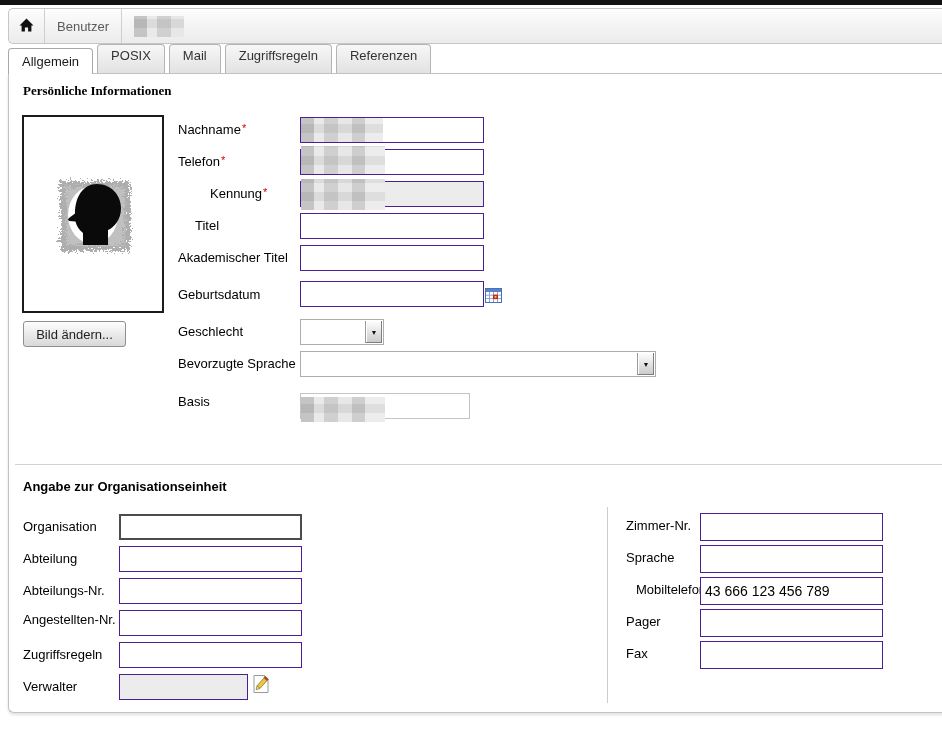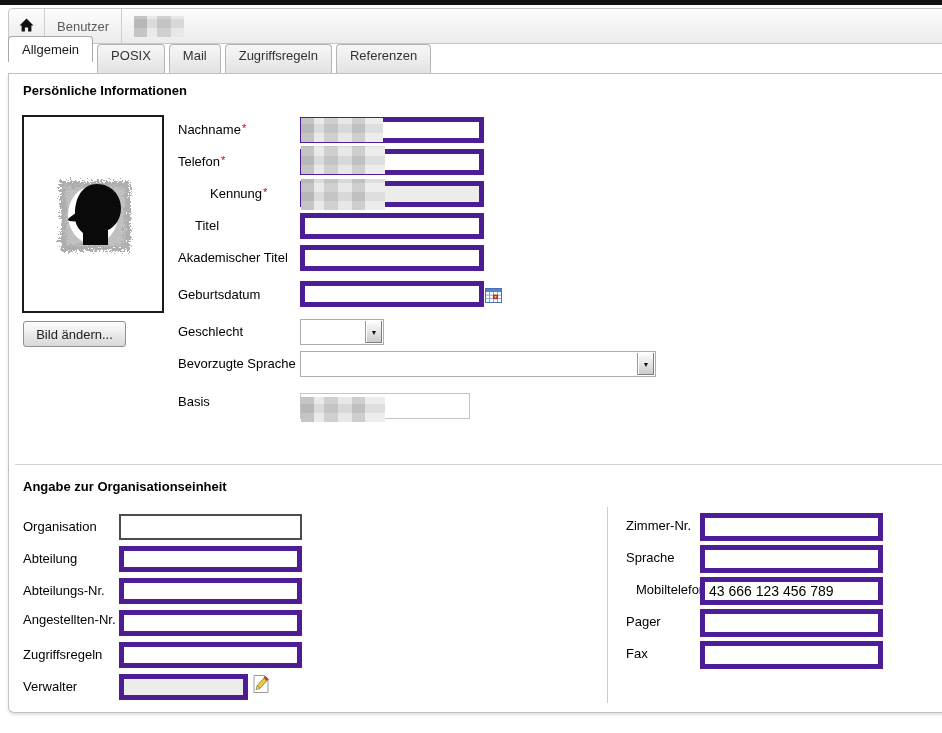--- a/index.html
+++ b/index.html
@@ -37,21 +37,21 @@
   
   .tabs{position:absolute;left:8px;top:48px;height:26px;display:flex;align-items:flex-end;z-index:3;}
   .tab{
     box-sizing:border-box;height:29px;margin-bottom:1px;margin-right:4px;
     padding:0 13px;line-height:21px;
     background:linear-gradient(#f7f7f7,#e2e2e2);
     border:1px solid #b4b4b4;border-bottom:none;border-radius:4px 4px 0 0;
     color:#333;font-size:13px;cursor:default;
   }
   .tab.active{
-    height:26px;margin-bottom:12px;line-height:25px;background:#fff;
+    height:26px;margin-bottom:0;line-height:25px;background:#fff;
     border-color:#a8a8a8;color:#1a1a1a;
   }
 
   
   .panel{
     position:absolute;left:8px;top:73px;right:-6px;height:640px;box-sizing:border-box;
     background:#fff;border:1px solid #c2c2c2;border-right:none;
     border-radius:0 0 0 6px;box-shadow:0 2px 3px rgba(0,0,0,.12);
   }
 
@@ -66,21 +66,21 @@
     position:absolute;left:23px;top:321px;width:103px;height:26px;box-sizing:border-box;
     background:linear-gradient(#fdfdfd,#d8d8d8);border:1px solid #8f8f8f;border-radius:3px;
     font-family:"Liberation Sans",sans-serif;font-size:13px;color:#222;text-align:center;line-height:24px;
   }
 
   .flabel{position:absolute;white-space:nowrap;font-size:13px;color:#000;}
   .req{color:#cc0000;font-size:11px;vertical-align:top;margin-left:1px;}
 
   .inp{
     position:absolute;box-sizing:border-box;width:184px;height:26px;
-    border:5px solid #4c1d95;background:#fff;padding:2px 4px;
+    border:1px solid #4c1d95;background:#fff;padding:2px 4px;
     font-family:"Liberation Sans",sans-serif;font-size:13px;color:#000;
   }
   .inp:disabled,.inp.disabled{background:#ececec;color:#444;}
   .inp.focused{border:2px solid #4c4c4c;}
 
   .fselect{
     position:absolute;box-sizing:border-box;height:26px;border:1px solid #adadad;background:#fff;
   }
   .arrow-btn{
     position:absolute;right:1px;top:1px;bottom:1px;width:16px;
@@ -120,21 +120,21 @@
 <div class="tabs">
   <div class="tab active">Allgemein</div>
   <div class="tab">POSIX</div>
   <div class="tab">Mail</div>
   <div class="tab">Zugriffsregeln</div>
   <div class="tab">Referenzen</div>
 </div>
 
 <div class="panel"></div>
 
-<div class="section-title" style="left:23px;top:83px;">Persönliche Informationen</div>
+<div class="section-title" style="left:23px;top:83px;font-family:Liberation Serif, serif;">Persönliche Informationen</div>
 
 <div class="photo-frame">
   <svg width="92" height="92" viewBox="0 0 92 92">
     <defs>
       <filter id="grunge" x="-30%" y="-30%" width="160%" height="160%">
         <feTurbulence type="turbulence" baseFrequency="0.32" numOctaves="3" seed="7" result="t"></feTurbulence>
         <feDisplacementMap in="SourceGraphic" in2="t" scale="11"></feDisplacementMap>
       </filter>
     </defs>
     <rect x="11" y="11" width="70" height="70" fill="#9a9a9a" opacity="0.8" filter="url(#grunge)"></rect>

